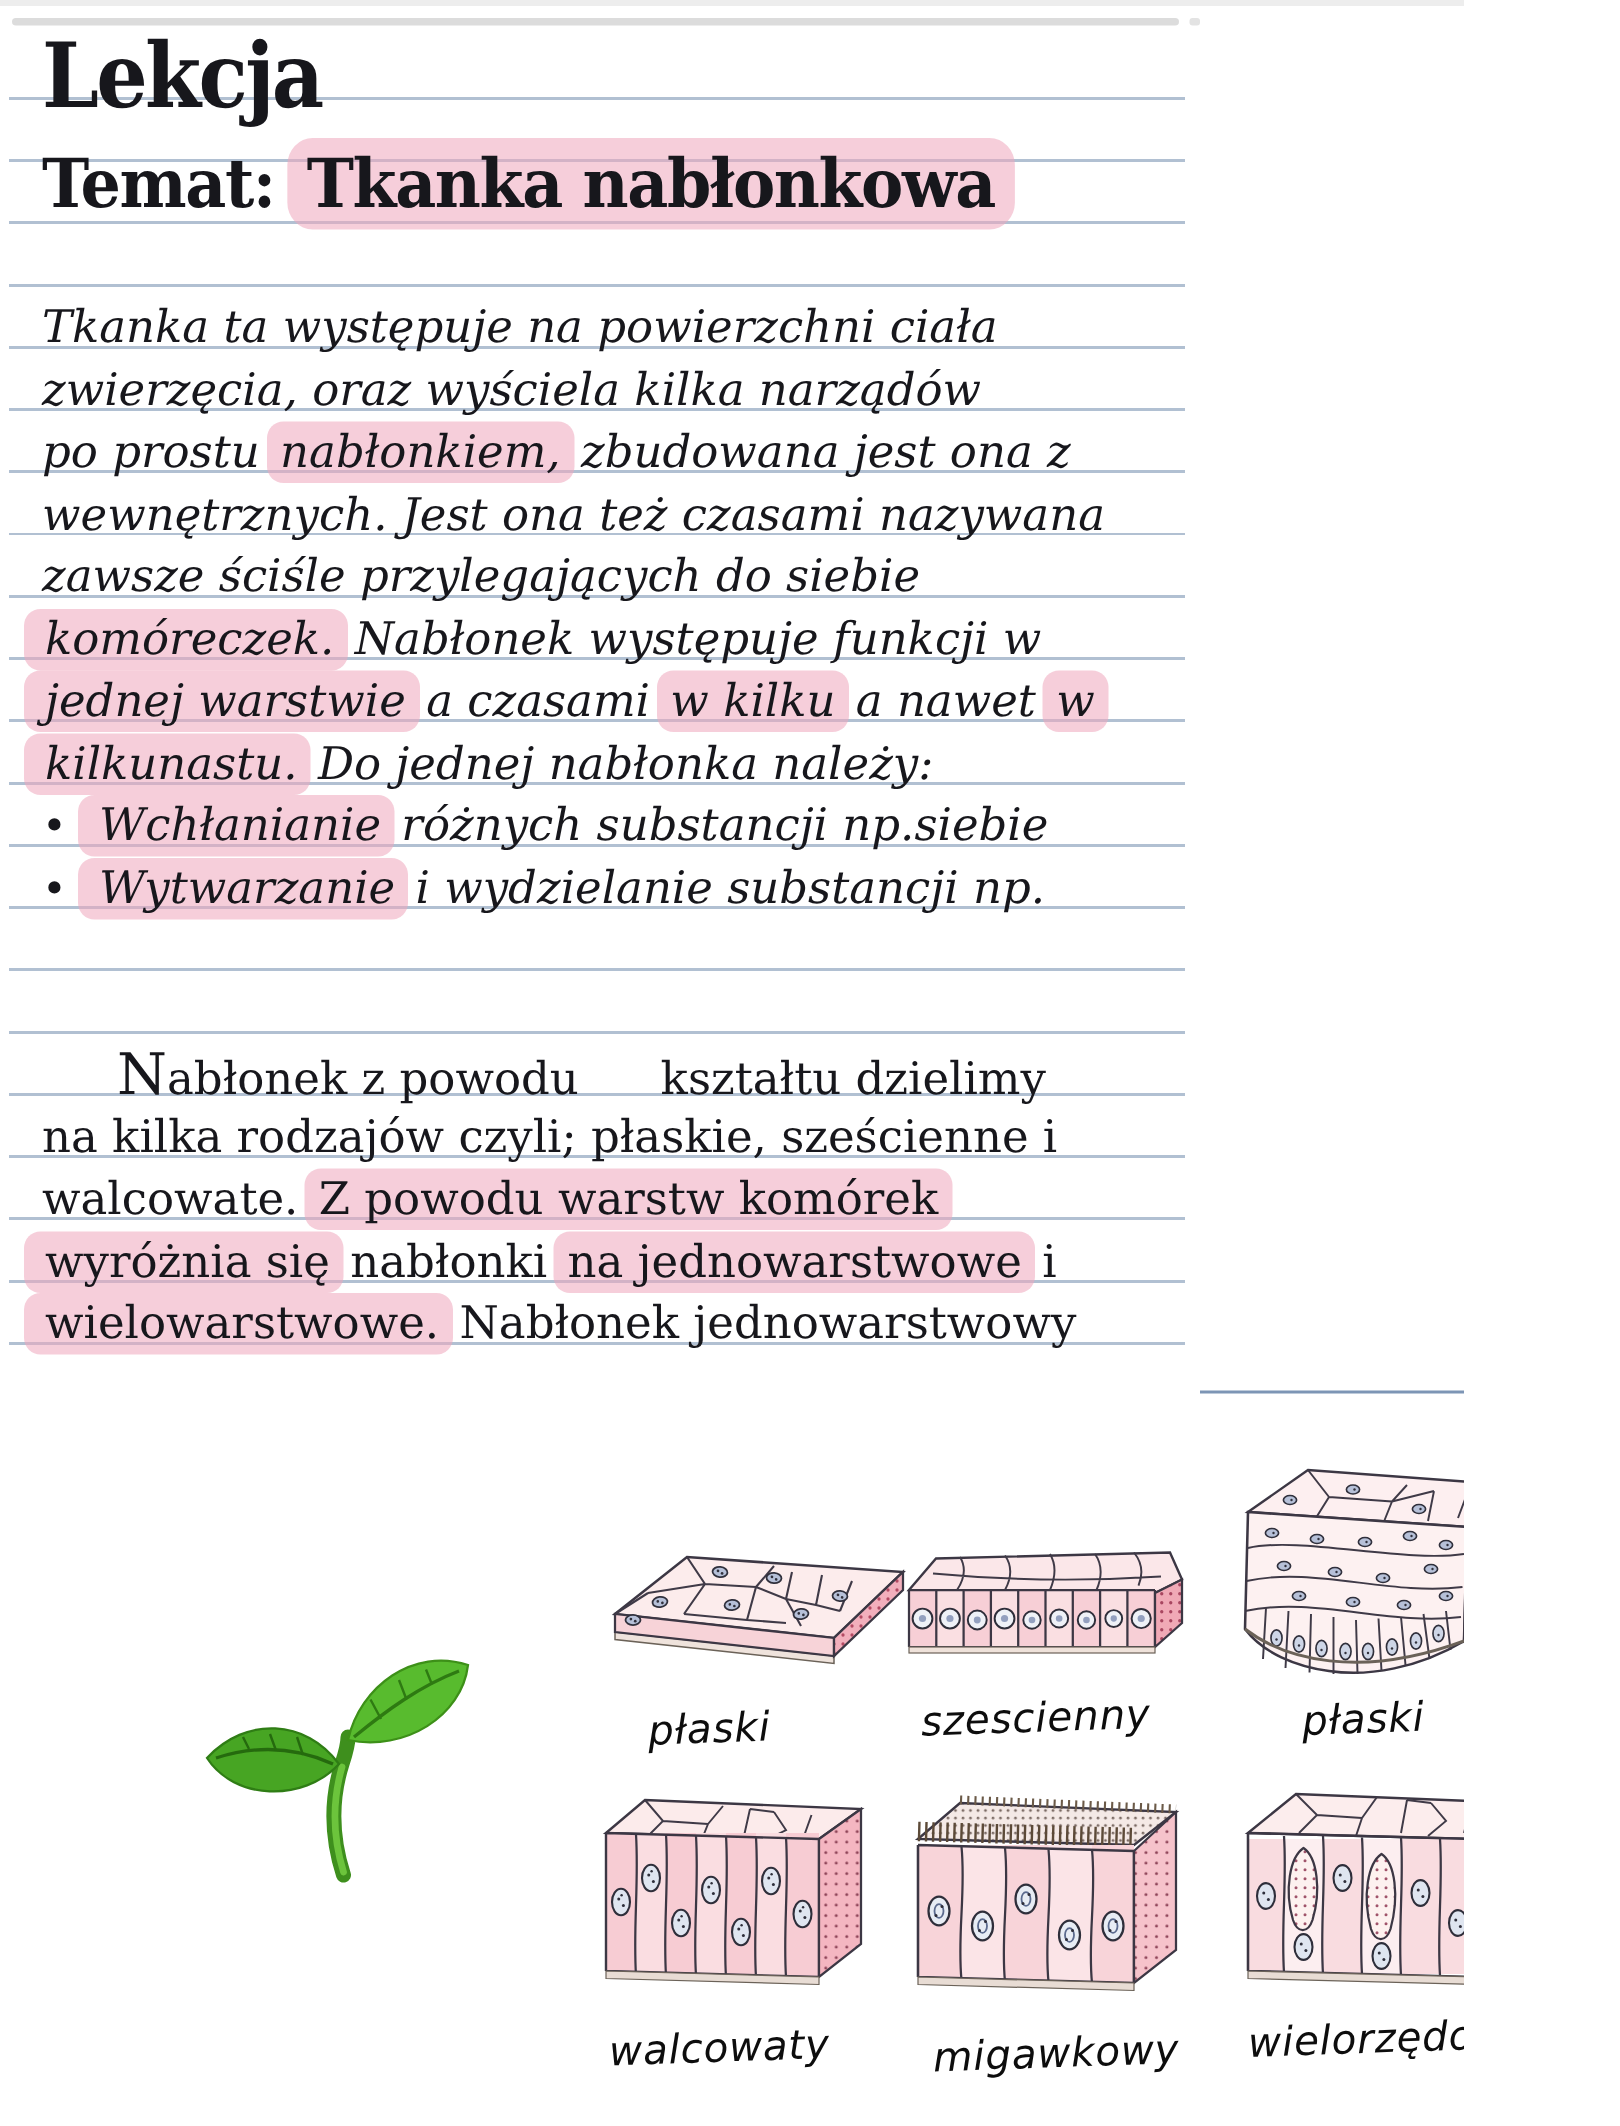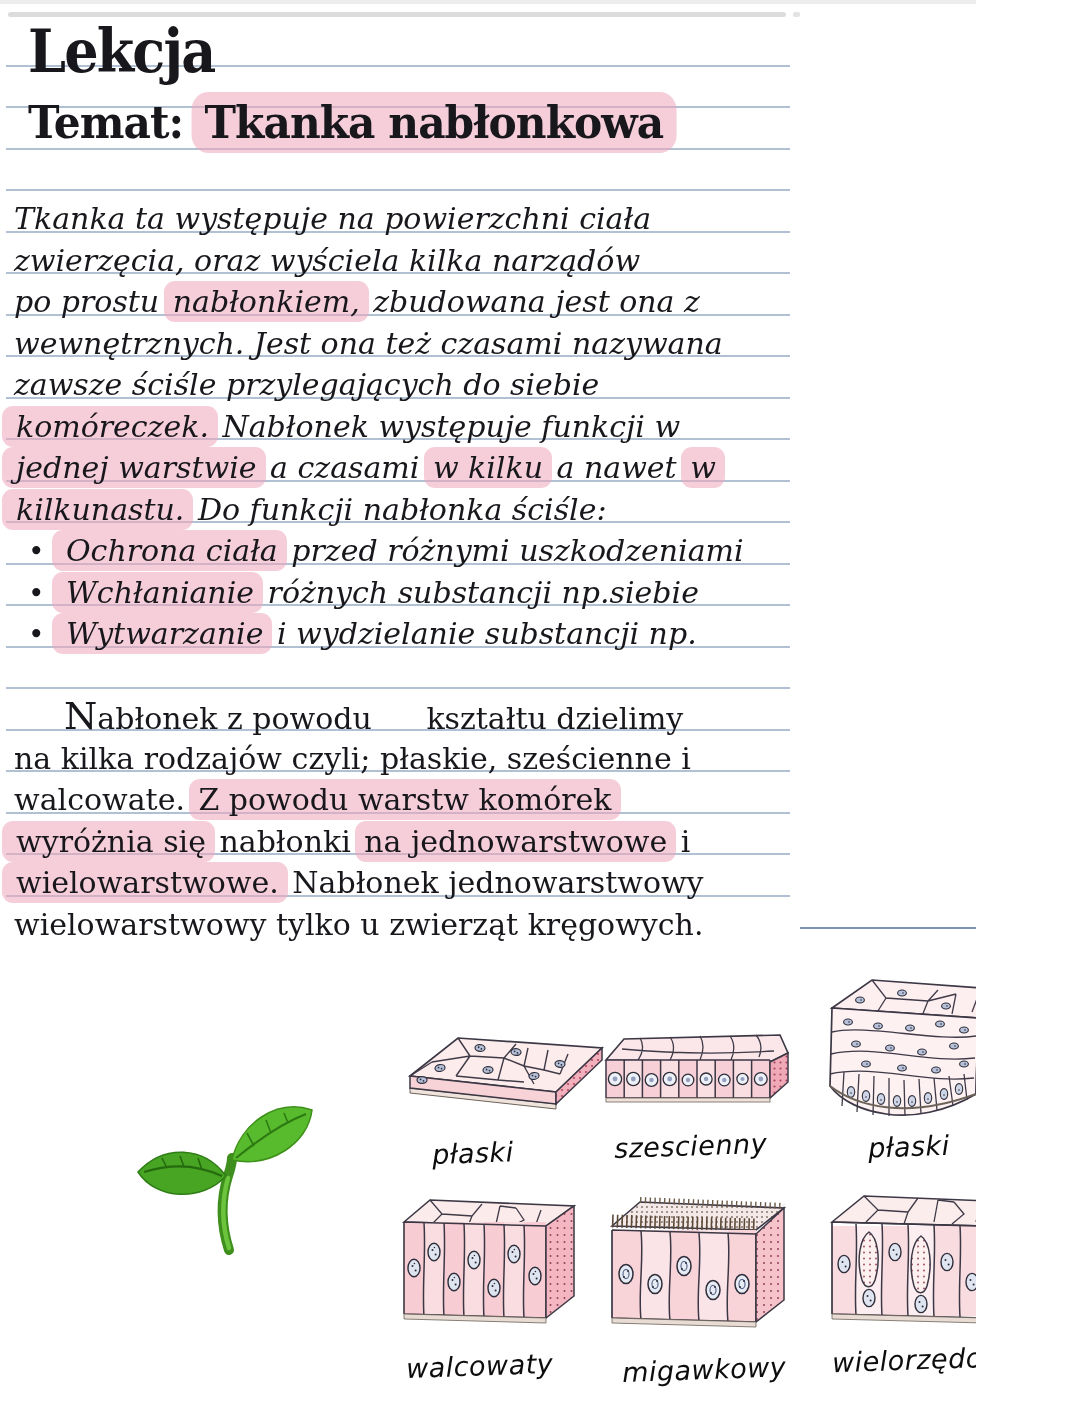--- a/index.html
+++ b/index.html
@@ -13,21 +13,21 @@
             transparent 0px, transparent 39.5px,
             rgba(125,150,180,0.6) 39.5px, rgba(125,150,180,0.6) 41.5px);}
   .right-line{position:absolute;left:800px;top:927px;width:238px;height:2px;background:#7d95b5;}
 
   .title{position:absolute;left:28px;top:18px;margin:0;font-size:60px;font-weight:700;
          letter-spacing:-2px;transform:scaleX(0.9);transform-origin:left;line-height:1.1;}
   .topic{position:absolute;left:28px;top:97px;margin:0;font-size:45px;font-weight:700;
          letter-spacing:-1px;transform:scaleX(0.94);transform-origin:left;line-height:1.15;white-space:nowrap;}
   .topic .hl{border-radius:18px;padding:4px 14px;margin:0 -6px;}
 
-  .para{position:absolute;left:14px;white-space:nowrap;}
+  .para{position:absolute;left:28px;white-space:nowrap;}
   .tline{height:41.5px;line-height:41.5px;white-space:nowrap;}
   .italic{font-style:italic;}
   .para,.bullets{font-size:30px;}
   .para1{top:198px;}
   .bullets{position:absolute;left:28px;top:530px;}
   .para2{top:696px;font-style:normal;}
   .para2 .tline:first-child{padding-left:50px;}
   .cap{font-size:1.27em;}
   .hl{background:rgba(238,166,188,0.55);border-radius:11px;padding:3px 9px;margin:0 -5px;}
   .tline .hl:first-child{margin-left:-12px;padding-left:14px;}
@@ -66,36 +66,34 @@
   <h2 class="topic"><span>Temat: </span><span class="hl">Tkanka nabłonkowa</span></h2>
 
   <div class="para para1 italic">
       <div class="tline"><span>Tkanka ta występuje na powierzchni ciała</span></div>
       <div class="tline"><span>zwierzęcia, oraz wyściela kilka narządów</span></div>
       <div class="tline"><span>po prostu </span><span class="hl">nabłonkiem,</span><span> zbudowana jest ona z</span></div>
       <div class="tline"><span>wewnętrznych. Jest ona też czasami nazywana</span></div>
       <div class="tline"><span>zawsze ściśle przylegających do siebie</span></div>
       <div class="tline"><span class="hl">komóreczek.</span><span> Nabłonek występuje funkcji w</span></div>
       <div class="tline"><span class="hl">jednej warstwie</span><span> a czasami </span><span class="hl">w kilku</span><span> a nawet </span><span class="hl">w</span></div>
-      <div class="tline"><span class="hl">kilkunastu.</span><span> Do funkcji nabłonka ściśle:</span></div>
+      <div class="tline"><span class="hl">kilkunastu.</span><span> Do jednej nabłonka należy:</span></div>
     </div>
 
   <div class="bullets italic">
-    <div class="tline"><span class="bdot">•</span><span><span class="hl">Ochrona ciała</span><span> przed różnymi uszkodzeniami</span></span></div>
     <div class="tline"><span class="bdot">•</span><span><span class="hl">Wchłanianie</span><span> różnych substancji np.siebie</span></span></div>
     <div class="tline"><span class="bdot">•</span><span><span class="hl">Wytwarzanie</span><span> i wydzielanie substancji np.</span></span></div>
   </div>
 
   <div class="para para2">
       <div class="tline"><span class="cap">N</span><span>abłonek z powodu   kształtu dzielimy</span></div>
       <div class="tline"><span>na kilka rodzajów czyli; płaskie, sześcienne i</span></div>
       <div class="tline"><span>walcowate. </span><span class="hl">Z powodu warstw komórek</span></div>
       <div class="tline"><span class="hl">wyróżnia się</span><span> nabłonki </span><span class="hl">na jednowarstwowe</span><span> i</span></div>
       <div class="tline"><span class="hl">wielowarstwowe.</span><span> Nabłonek jednowarstwowy</span></div>
-      <div class="tline"><span>wielowarstwowy tylko u zwierząt kręgowych.</span></div>
     </div>
 
   <div class="sprout">
     <svg viewBox="0 0 190 175">
       <path d="M101,168 C92,140 93,116 100,94 C103,85 104,80 104,76" stroke="#3e8f1d" stroke-width="10" fill="none" stroke-linecap="round"></path>
       <path d="M101,166 C93,140 94,117 100,96" stroke="#6cc43c" stroke-width="4.5" fill="none" stroke-linecap="round"></path>
       <path d="M104,78 C112,42 148,16 184,28 C180,62 142,86 104,78 Z" fill="#58bb2e" stroke="#3d9018" stroke-width="1.5"></path>
       <path d="M108,76 C130,58 152,42 178,32" stroke="#2e7a12" stroke-width="2.2" fill="none"></path>
       <path d="M126,64 L119,51 M143,51 L138,38 M160,41 L156,31" stroke="#2e7a12" stroke-width="1.6" fill="none"></path>
       <path d="M98,94 C76,64 36,62 10,90 C28,118 74,120 98,94 Z" fill="#47a523" stroke="#2f7d15" stroke-width="1.5"></path>

